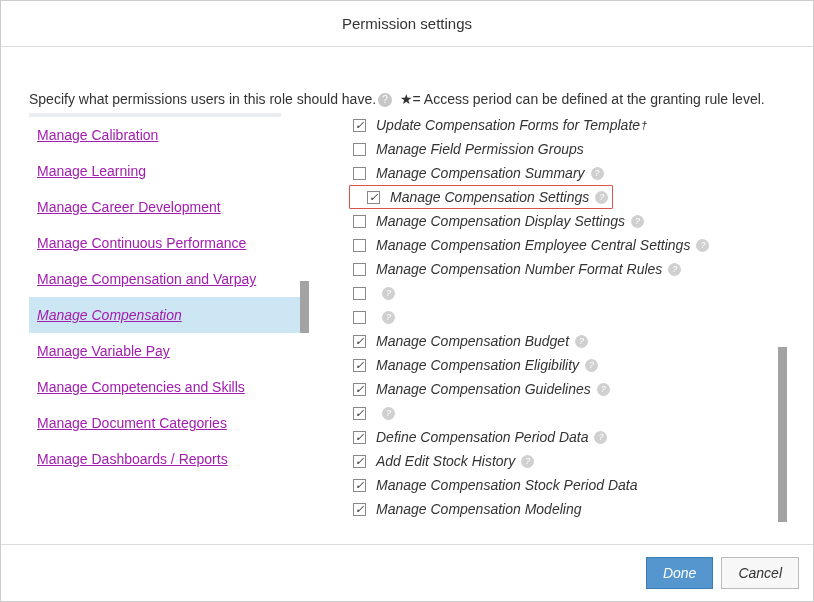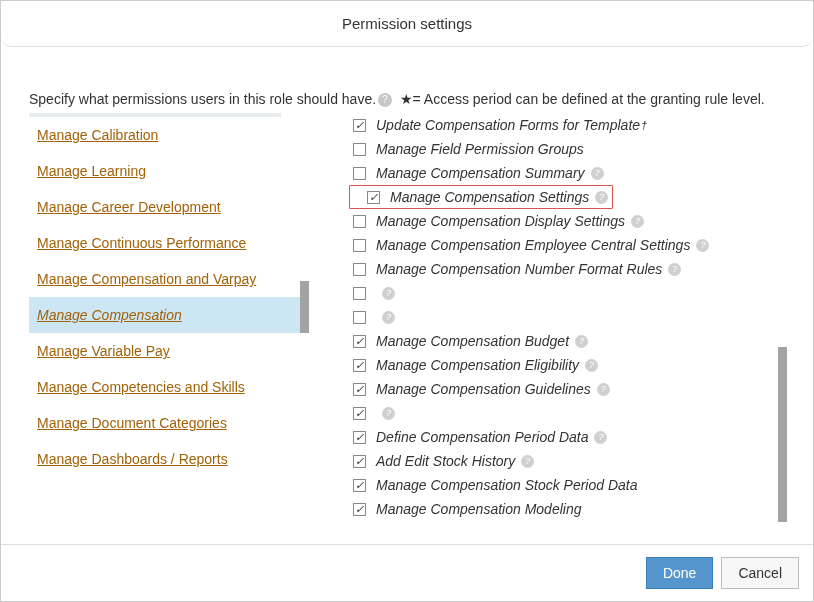--- a/index.html
+++ b/index.html
@@ -17,21 +17,20 @@
     display: flex;
     flex-direction: column;
     position: relative;
   }
   .header {
     text-align: center;
     padding: 14px 0 14px 0;
     border-bottom: 1px solid #ddd;
     font-size: 15px;
     color: #333;
-    border-radius: 10px;
   }
   .body {
     flex: 1;
     padding: 20px 26px 0 28px;
     overflow: hidden;
     display: flex;
     flex-direction: column;
   }
   .instruction {
     margin: 24px 0 6px 0;
@@ -68,21 +67,21 @@
   }
   .left-item {
     padding: 8px 8px 8px 8px;
     cursor: pointer;
   }
   .left-item.selected {
     background: #cce6f4;
     font-style: italic;
   }
   .left-link {
-    color: #a16207;
+    color: #a21caf;
     text-decoration: underline;
     font-size: 14px;
     line-height: 20px;
   }
   .left-scrollbar {
     position: absolute;
     right: 0;
     top: 168px;
     width: 9px;
     height: 52px;
@@ -162,20 +161,21 @@
     justify-content: flex-end;
     gap: 8px;
   }
   .btn {
     padding: 7px 16px;
     font-size: 14px;
     border: 1px solid #bbb;
     background: #f7f7f7;
     color: #333;
     cursor: pointer;
+    font-style: italic;
   }
   .btn.primary {
     background: #5496cd;
     border: 1px solid #3b7db5;
     color: #fff;
   }
   .top-bar {
     height:6px;
     background:#e9edf0;
     margin: -2px 0 0 0;

